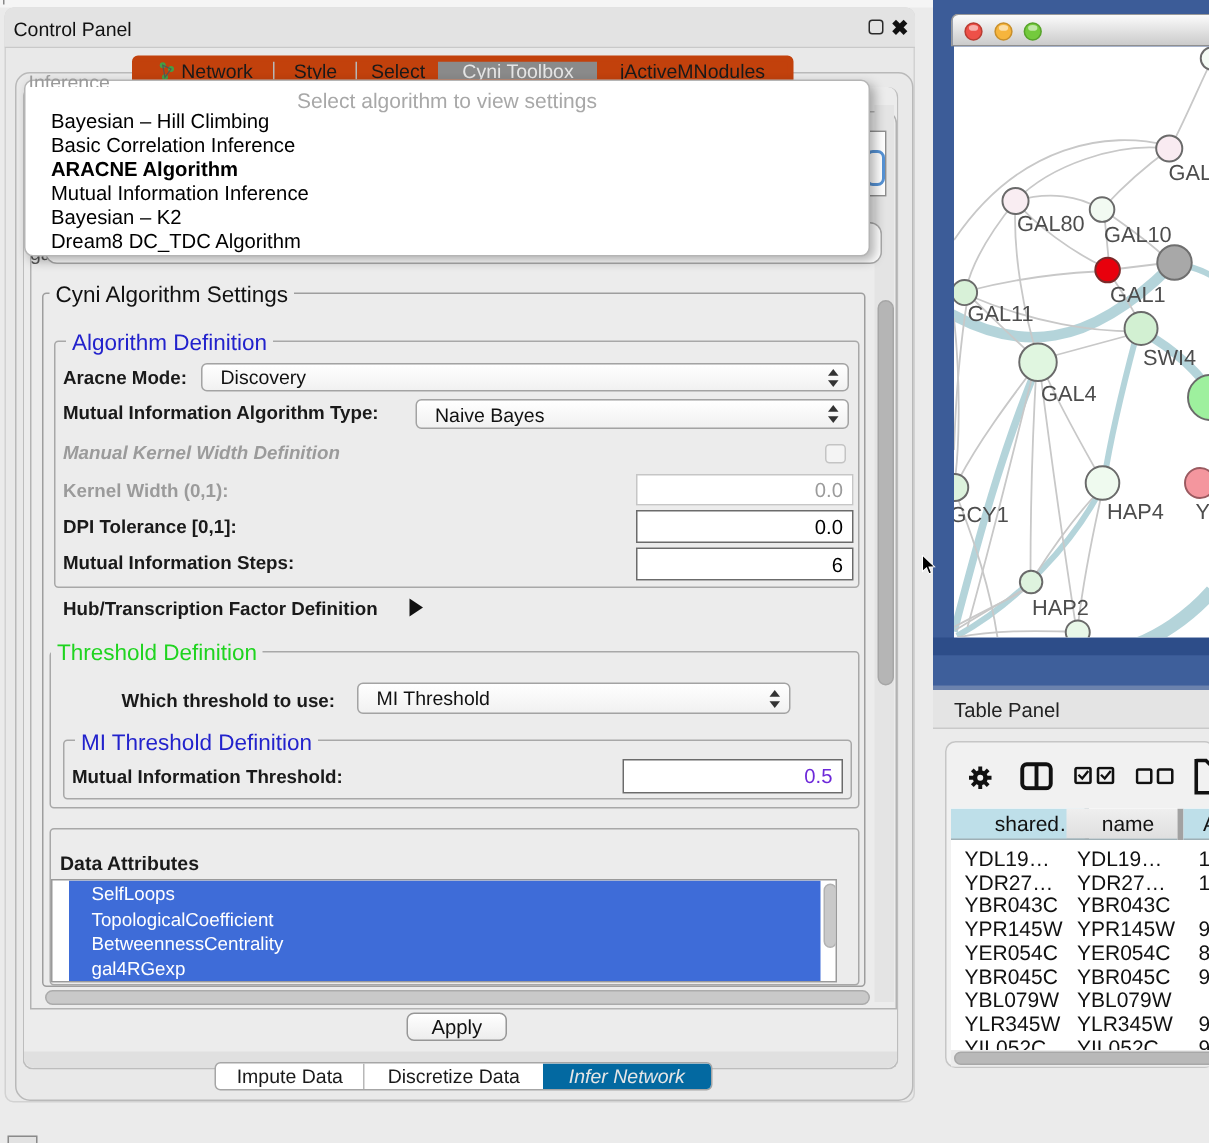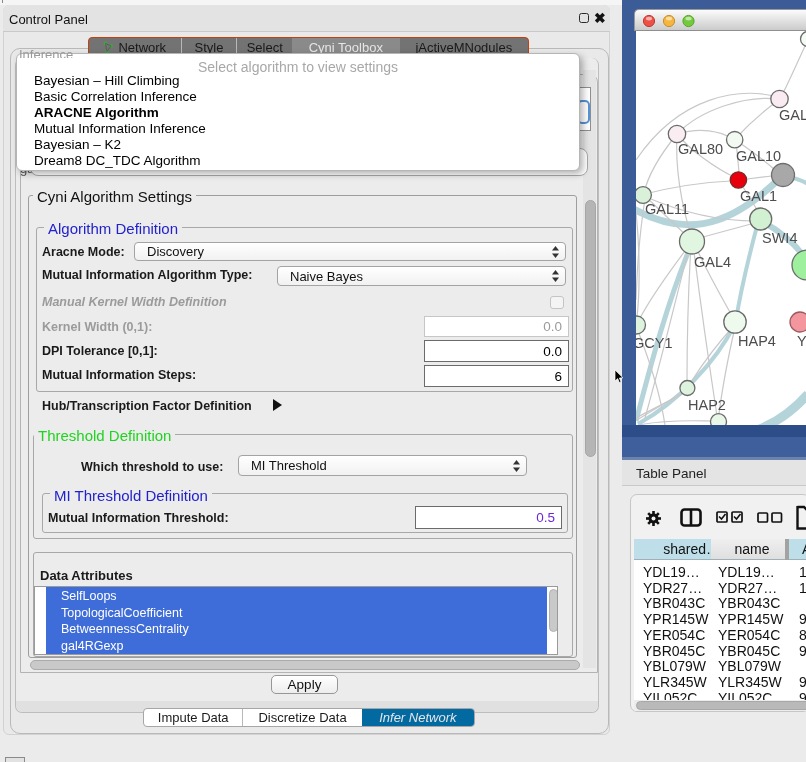--- a/index.html
+++ b/index.html
@@ -39,21 +39,21 @@
 <div class="abs" style="left:15px;top:58px;width:584px;height:655px;background:#ececec;border:1px solid #bdbdbd;border-top:none;border-radius:7px;"></div>
 <div class="abs" style="left:16px;top:701px;width:582px;height:11px;background:#e0e0e0;border-radius:0 0 7px 7px;"></div>
 
 <div class="abs" style="left:20px;top:74px;width:578px;height:599px;background:#ececec;border:1px solid #b3b3b3;border-radius:0 8px 0 0;"></div>
 
 <div class="abs" style="left:583px;top:70px;width:13px;height:598px;background:#e4e4e4;"></div>
 <div class="abs" style="left:584.5px;top:200px;width:11px;height:257px;background:#b5b5b5;border:1px solid #a6a6a6;border-radius:6px;"></div>
 
 <div class="abs" style="left:30px;top:660px;width:550px;height:10px;background:#c9c9c9;border:1px solid #ababab;border-radius:5px;"></div>
 
-<div class="abs" style="left:88px;top:37px;width:441px;height:20px;background:#737373;border:1px solid #c2410c;border-radius:4px;display:flex;font-size:13px;color:#1a1a1a;overflow:hidden;">
+<div class="abs" style="left:88px;top:37px;width:441px;height:20px;background:#c2410c;border:4px solid #c2410c;border-radius:4px;display:flex;font-size:13px;color:#1a1a1a;overflow:hidden;">
   <div style="width:92px;display:flex;align-items:center;justify-content:center;gap:4px;">
     <svg width="11" height="13" viewBox="0 0 11 13">
           <circle cx="2.5" cy="2.5" r="2" fill="#44a044"></circle>
           <circle cx="8" cy="5" r="2" fill="#44a044"></circle>
           <circle cx="4" cy="10.5" r="2" fill="#44a044"></circle>
           <path d="M2.5 2.5 L8 5 L4 10.5 Z" fill="none" stroke="#555" stroke-width="0.8"></path>
         </svg>
     <span>Network</span>
       </div>
   <div style="width:56px;display:flex;align-items:center;justify-content:center;border-left:1px solid #b8b8b8;">Style</div>

